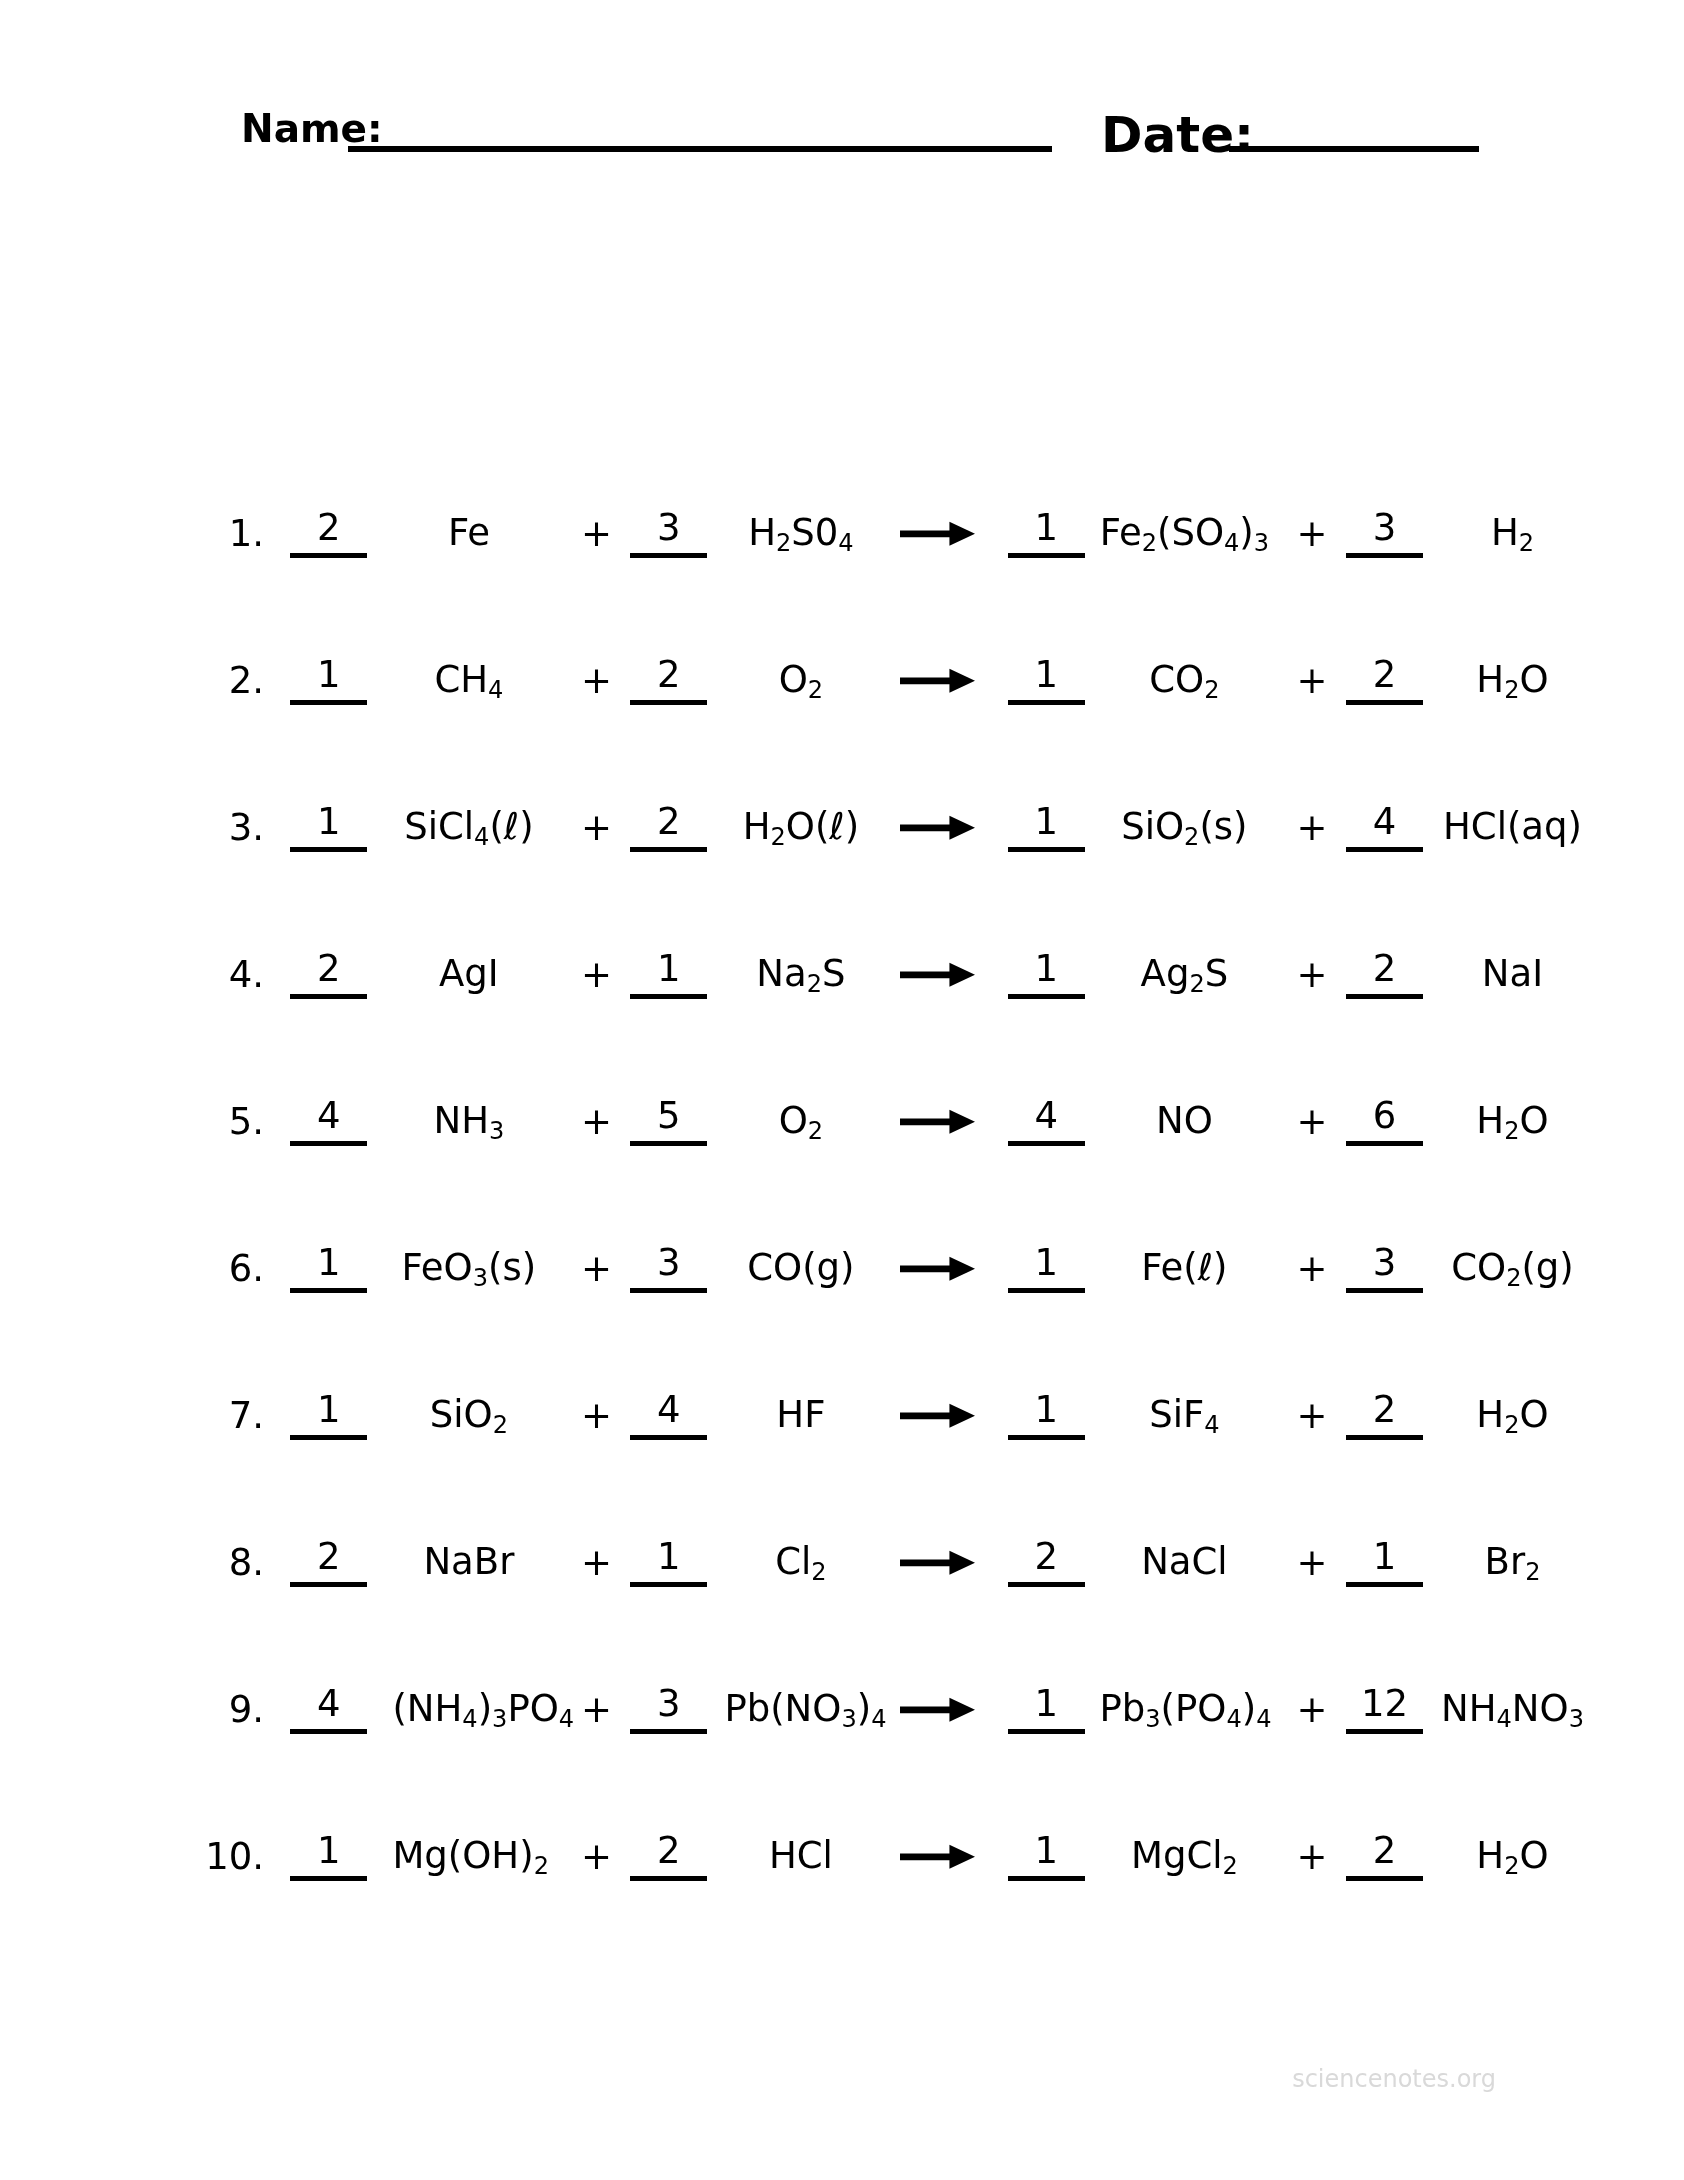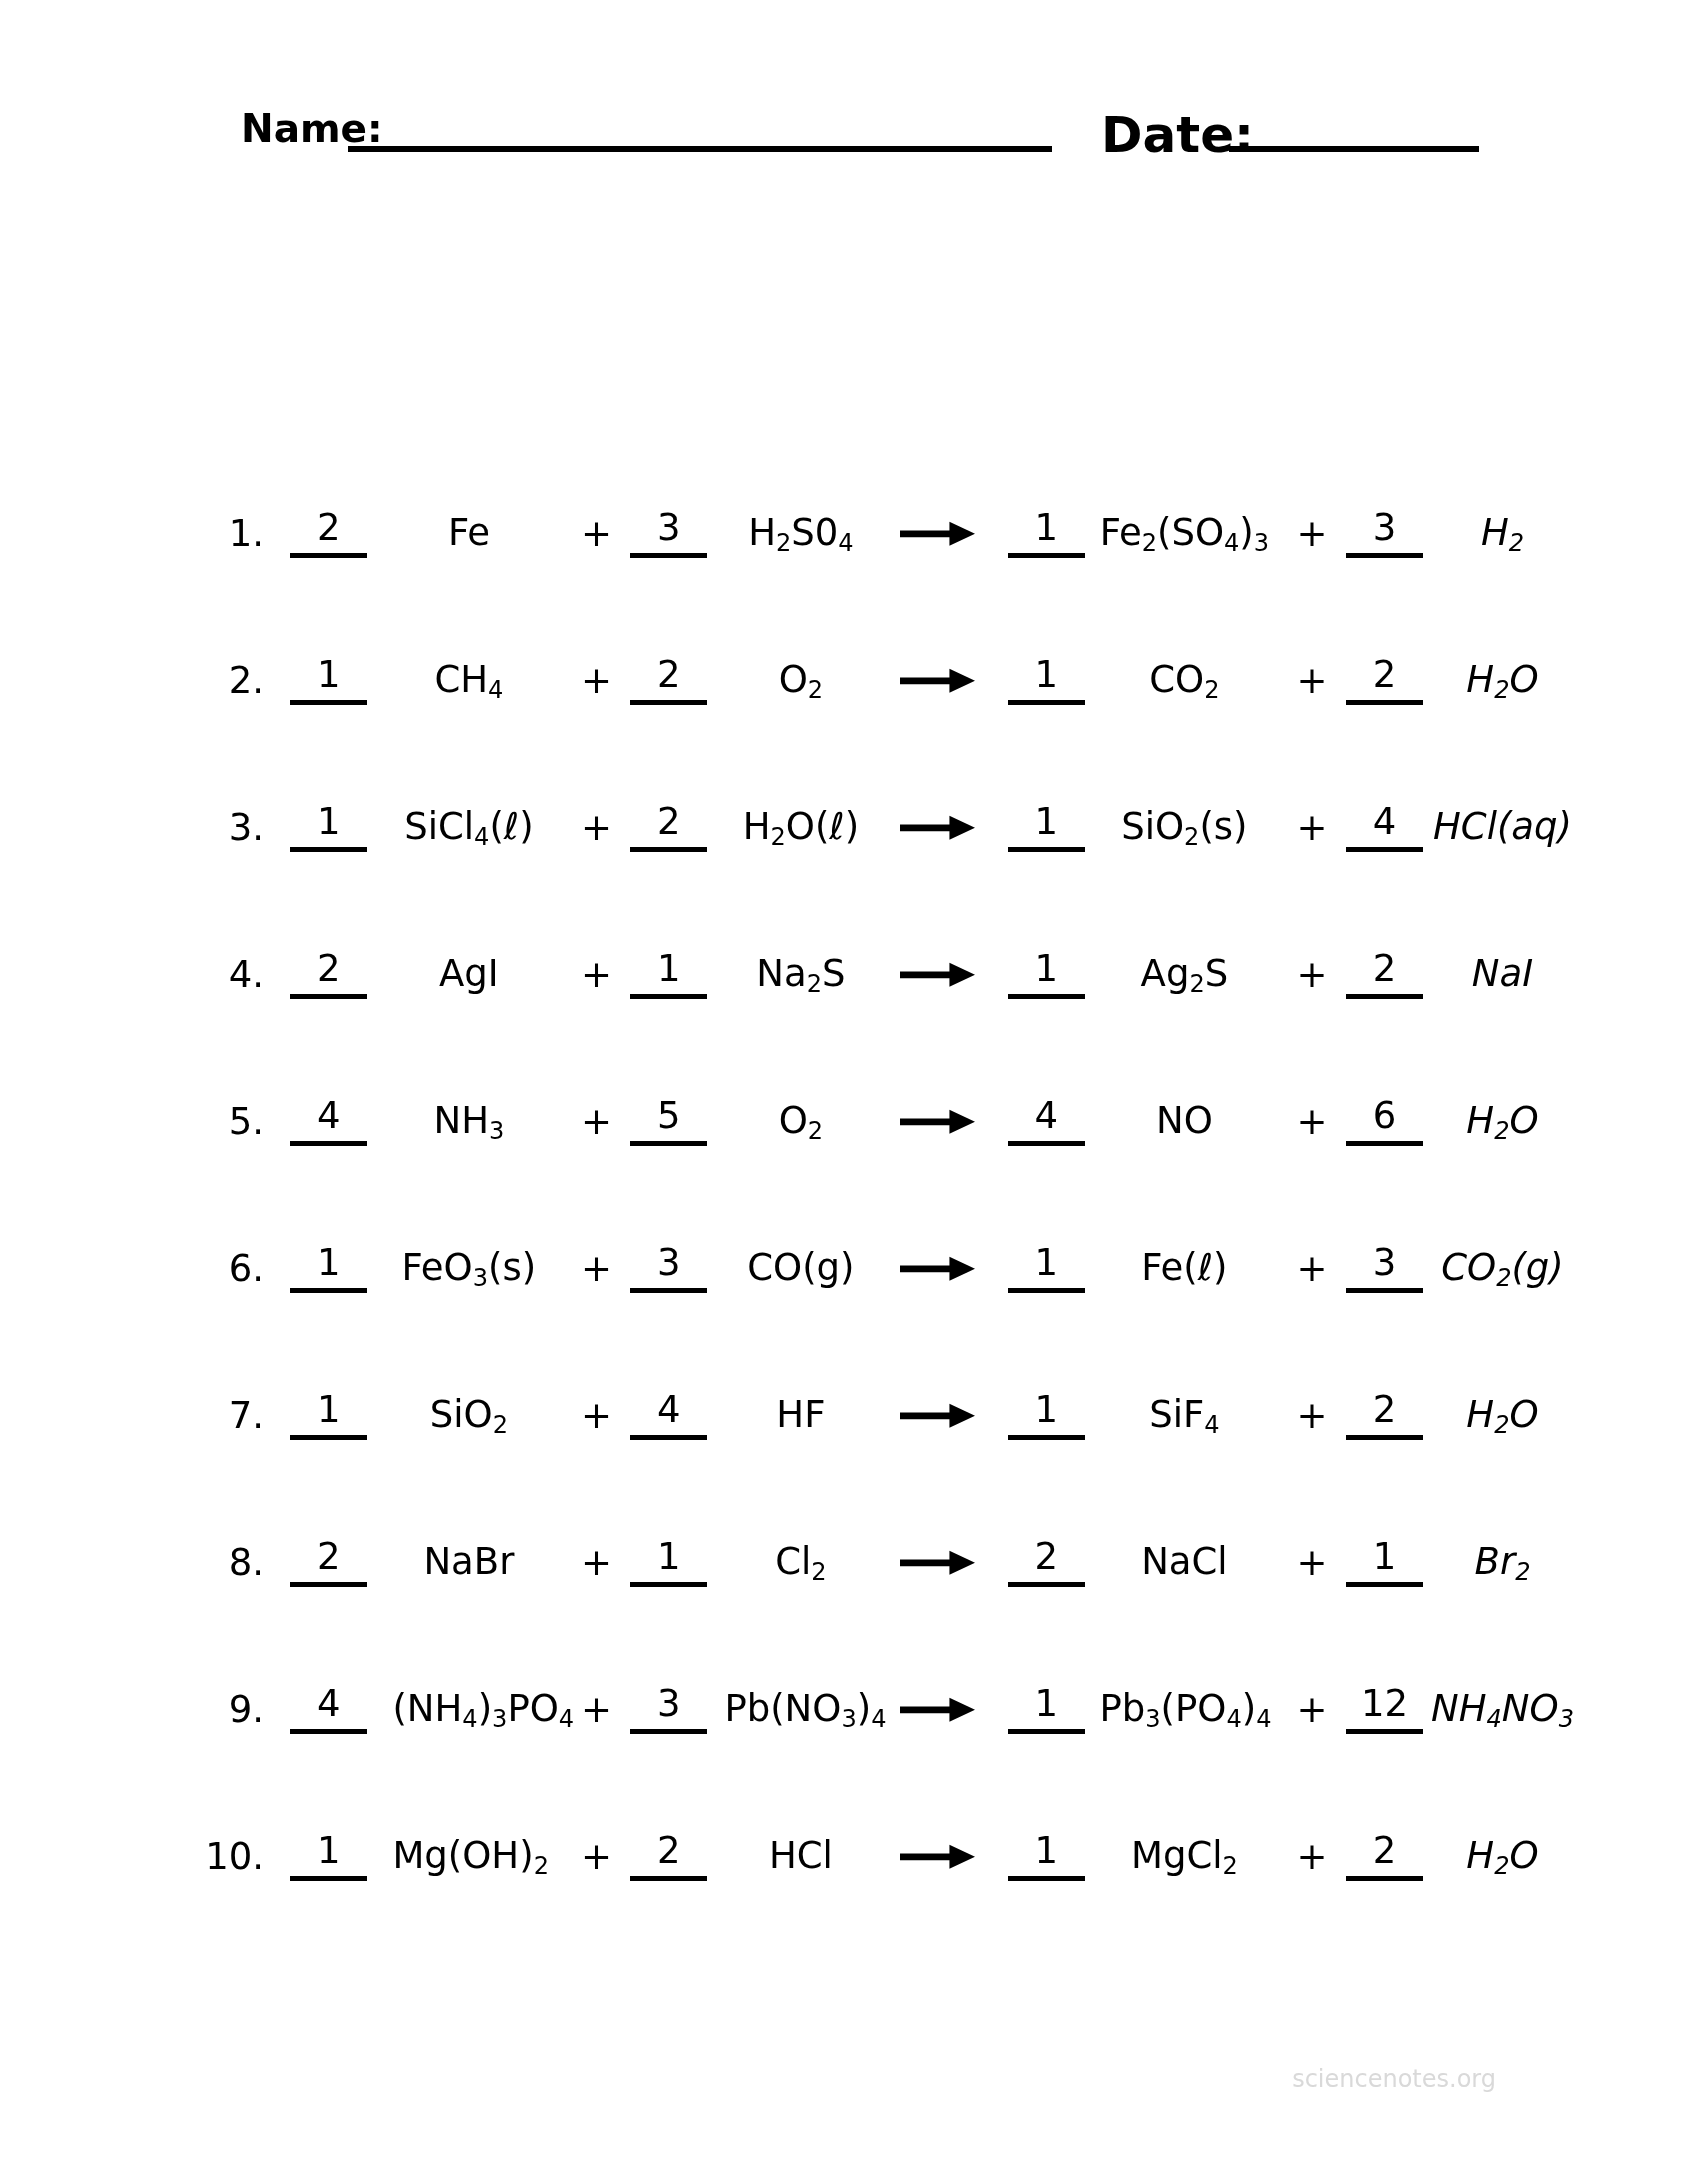--- a/index.html
+++ b/index.html
@@ -28,21 +28,21 @@
   .c1{margin-left:26.4px;}
   .f1{width:153px;margin-left:25px;}
   .p1{margin-left:34px;}
   .c2{margin-left:17px;}
   .f2{width:153px;margin-left:17px;}
   .arrowcell{width:77px;margin-left:22px;display:flex;align-items:center;justify-content:center;}
   .c3{margin-left:31.5px;}
   .f3{width:170px;margin-left:14.5px;}
   .p2{margin-left:25.6px;}
   .c4{margin-left:17px;}
-  .f4{width:153px;margin-left:3px;font-style:italic;}
+  .f4{width:153px;margin-left:13px;}
   sub{font-size:0.65em;line-height:0;position:relative;top:0.24em;vertical-align:baseline;}
   .footer{position:absolute;top:2065px;right:189px;font-size:24px;color:#d9d9d9;}
 </style>
 </head>
 <body>
 
 <div class="sheet">
 
   <div class="name-label">Name:</div>
   <div class="name-line"></div>

